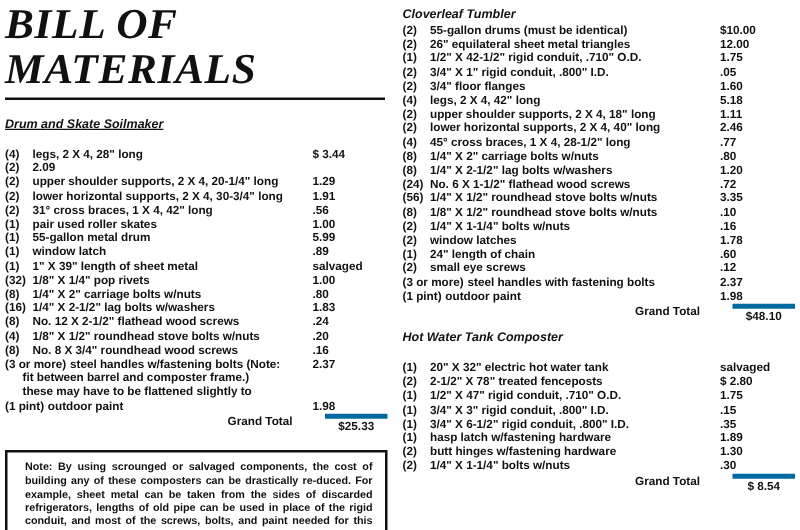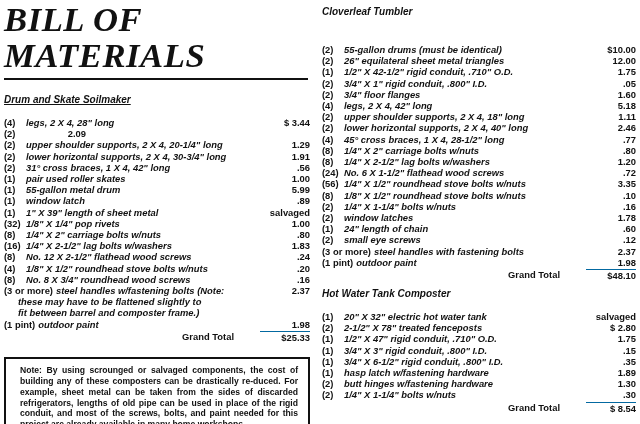--- a/index.html
+++ b/index.html
@@ -4,31 +4,31 @@
 <style>
   html, body { margin:0; padding:0; background:#ffffff; }
   body { width:640px; height:424px; position:relative; overflow:hidden; color:#111; font-family:"Liberation Sans", sans-serif; }
   .col { position:absolute; top:0; }
   .left { left:4px; width:306px; }
   .right { left:322px; width:314px; }
   .title { font-family:"Liberation Serif", serif; font-weight:bold; font-style:italic; font-size:34px; letter-spacing:0.5px; line-height:36px; margin-top:2px; transform:scaleX(1.02); transform-origin:left; }
   .title-rule { height:2px; background:#111; margin-top:4px; width:304px; }
   .section-title { font-weight:bold; font-style:italic; font-size:10px; }
   .left .section-title { margin-top:14px; margin-bottom:12px;text-decoration:underline; }
-  .right .section-title.first { margin-top:6px; margin-bottom:27px; }
+  .right .section-title.first { margin-top:6px; margin-bottom:1px; }
   .right .section-title.second { margin-top:7px; margin-bottom:12px; }
   .row { display:flex; font-size:9.4px; font-weight:bold; line-height:11.2px; white-space:nowrap; }
   .qty { width:22px; flex:none; }
-  .desc { flex:1; overflow:visible;font-style:italic; }
-  .price { flex:none; text-align:right; width:60px; }
+  .desc { flex:1; overflow:visible; }
+  .price { flex:none; text-align:left; width:60px; }
   .row.wide .qty { width:auto; margin-right:3px; }
   .row.cont .desc { padding-left:14px; }
   .total-row { display:flex; justify-content:flex-end; font-size:9.4px; font-weight:bold; line-height:11px; margin-top:1px; }
   .total-label { margin-right:26px;text-align:center; }
-  .total-val { width:50px; text-align:right; border-top:1px solid #0369a1; }
+  .total-val { width:50px; text-align:center; border-top:4px solid #0369a1; }
   .note-box { border:2px solid #111; margin-top:14px; padding:6px 10px 5px 14px; font-size:8.6px; font-weight:bold; line-height:10.9px; text-align:justify; width:278px; }
 </style>
 </head>
 <body>
 
 <div class="col left">
   <div class="title">BILL OF MATERIALS</div>
   <div class="title-rule"></div>
 
   <div class="section-title">Drum and Skate Soilmaker</div>
@@ -107,24 +107,24 @@
         <span class="desc">No. 8 X 3/4" roundhead wood screws</span>
         <span class="price">.16</span>
       </div>
     </div>
   <div class="row wide">
     <span class="qty">(3 or more)</span>
     <span class="desc">steel handles w/fastening bolts (Note:</span>
     <span class="price">2.37</span>
   </div>
   <div class="row cont">
+    <span class="desc">fit between barrel and composter frame.)</span>
+  </div>
+  <div class="row cont">
     <span class="desc">these may have to be flattened slightly to</span>
-  </div>
-  <div class="row cont">
-    <span class="desc">fit between barrel and composter frame.)</span>
   </div>
   <div class="row wide">
     <span class="qty">(1 pint)</span>
     <span class="desc">outdoor paint</span>
     <span class="price">1.98</span>
   </div>
   <div class="total-row">
     <span class="total-label">Grand Total</span>
     <span class="total-val">$25.33</span>
   </div>

